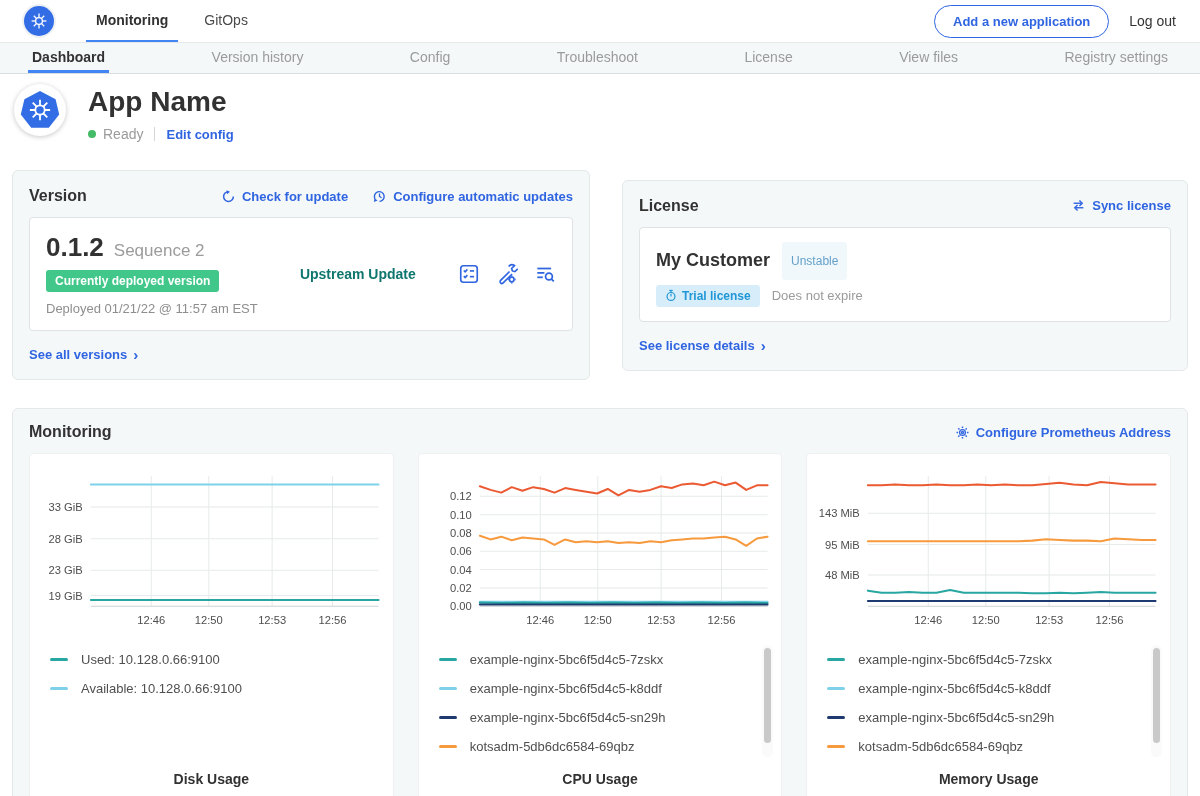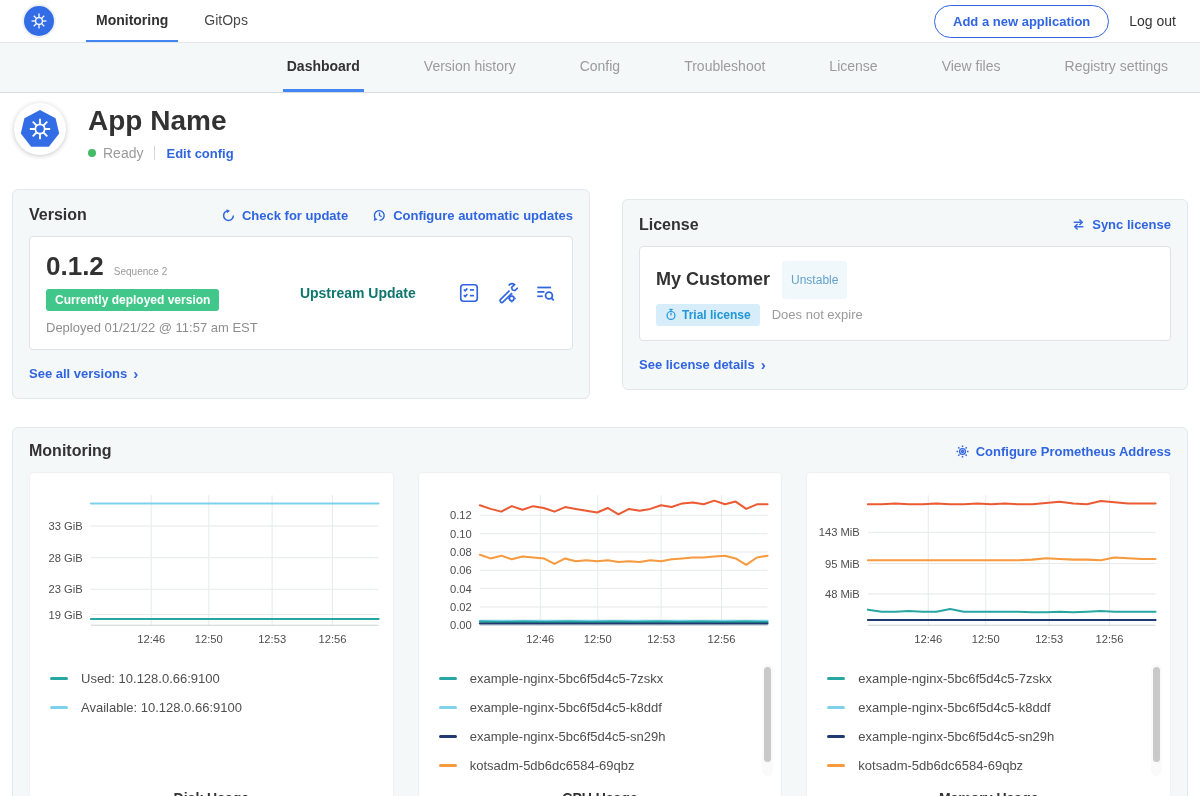--- a/index.html
+++ b/index.html
@@ -14,22 +14,22 @@
   .top-tab { display:flex; align-items:center; padding:0 10px; margin-right:16px; font-size:14px;
     color:#4a4a4a; border-bottom:2px solid transparent; cursor:pointer; }
   .top-tab.active { color:#323232; font-weight:bold; border-bottom-color:#4285f4; }
   .topnav-right { margin-left:auto; display:flex; align-items:center; gap:20px; }
   .pill-btn { background:#fff; border:1px solid #3065e1; color:#3065e1; font-weight:bold;
     font-size:13px; border-radius:17px; padding:8px 18px; cursor:pointer;
     font-family:"Liberation Sans",sans-serif; }
   .logout { font-size:14px; color:#323232; cursor:pointer; }
 
   
-  .subnav { height:51px; background:#f5f8f9; border-top:1px solid #e4e8e9; border-bottom:1px solid #d8dee0;
-    display:flex; justify-content:flex-end; }
+  .subnav { height:32px; background:#f5f8f9; border-top:1px solid #e4e8e9; border-bottom:1px solid #d8dee0;
+    display:flex; justify-content:space-between; }
   .sub-tab { display:flex; align-items:center; padding:0 4px; margin:0 28px; font-size:14px;
     color:#9b9b9b; border-bottom:3px solid transparent; cursor:pointer; }
   .sub-tab.active { color:#323232; font-weight:bold; border-bottom-color:#4285f4; }
 
   
   .app-header { display:flex; align-items:flex-start; padding:10px 20px 14px 14px; }
   .app-logo { width:52px; height:52px; border-radius:50%; background:#fff;
     box-shadow:0 1px 5px rgba(0,0,0,.22); display:flex; align-items:center; justify-content:center; }
   .heptagon { width:40px; height:38px; background:#326de6;
     clip-path:polygon(50% 0%,89% 22%,98% 62%,72% 97%,28% 97%,2% 62%,11% 22%);
@@ -47,21 +47,21 @@
   .cards-row { display:flex; gap:32px; margin:14px 12px 0; align-items:center; }
   .panel { background:#f5f8f9; border:1px solid #e3e8e9; border-radius:6px; padding:16px; }
   .version-panel { width:578px; flex:none; }
   .license-panel { flex:1; }
   .panel-head { display:flex; align-items:center; margin-bottom:12px; }
   .panel-title { font-size:16px; font-weight:bold; color:#323232; margin:0; }
   .head-links { margin-left:auto; display:flex; gap:24px; }
   .inner-card { background:#fff; border:1px solid #dfe3e5; border-radius:4px; padding:14px 16px; }
   .ver-inner { display:flex; align-items:center; }
   .ver-num { font-size:26px; font-weight:bold; color:#323232; display:flex; align-items:baseline; gap:10px; }
-  .seq { font-size:10px; color:#9b9b9b; font-weight:normal; }
+  .seq { font-size:17px; color:#9b9b9b; font-weight:normal; }
   .green-badge { display:inline-block; background:#41c789; color:#fff; font-size:12px; font-weight:bold;
     padding:4px 9px; border-radius:3px; margin:7px 0 9px; }
   .deployed { font-size:13px; color:#8e8e8e; }
   .upstream { font-size:14px; color:#0f766e; font-weight:bold; margin:0 auto; }
   .icon-row { display:flex; gap:16px; color:#3065e1; align-items:center; }
   .icon-btn { cursor:pointer; display:flex; }
   .see-link { margin-top:14px; }
 
   .cust-row { display:flex; align-items:center; gap:12px; margin-bottom:5px; }
   .cust-name { font-size:18px; font-weight:bold; color:#323232; }

